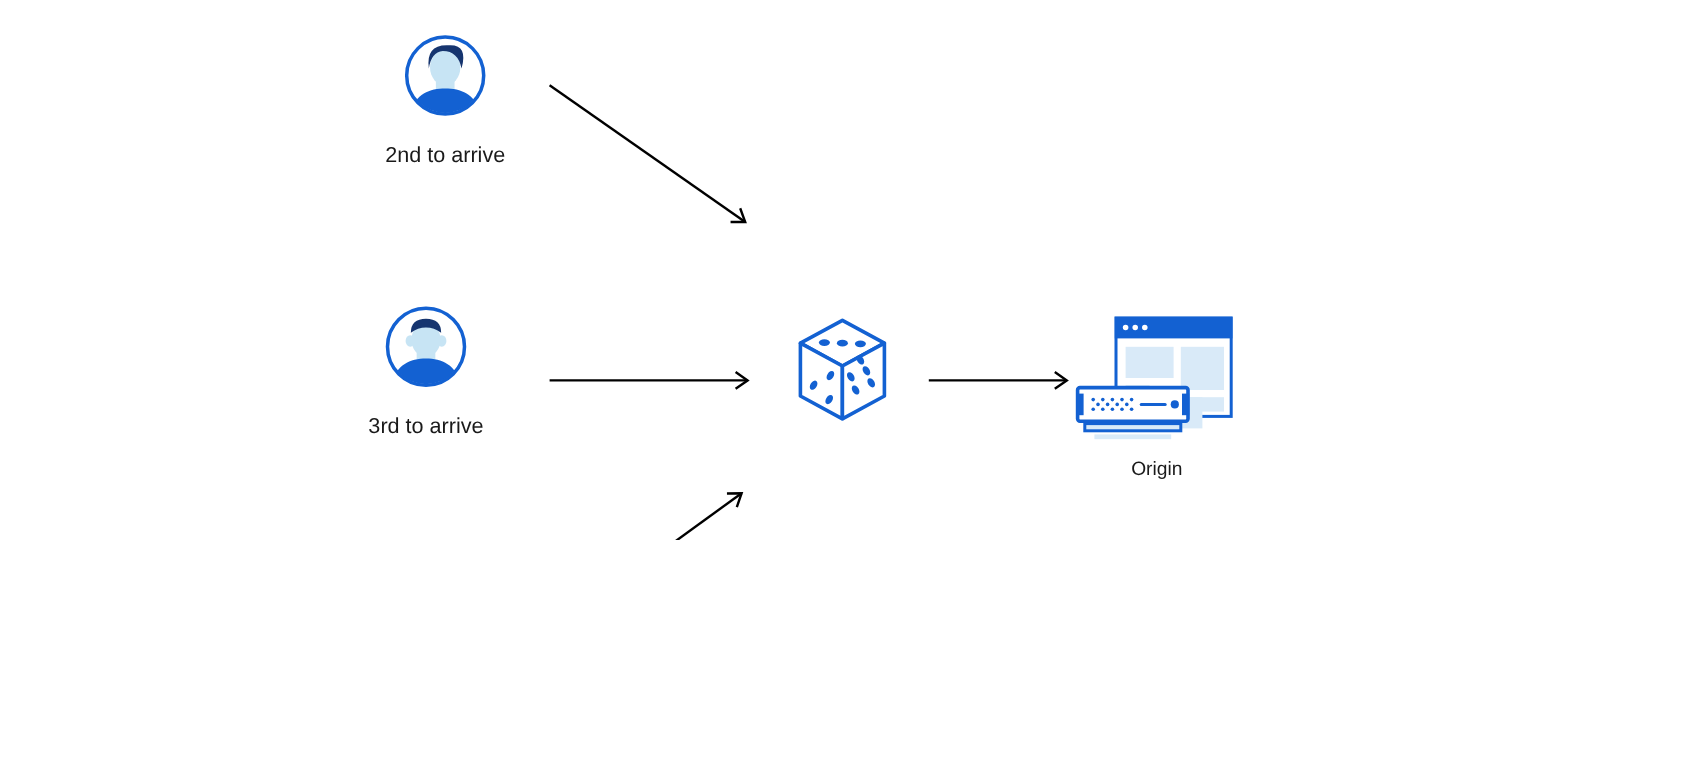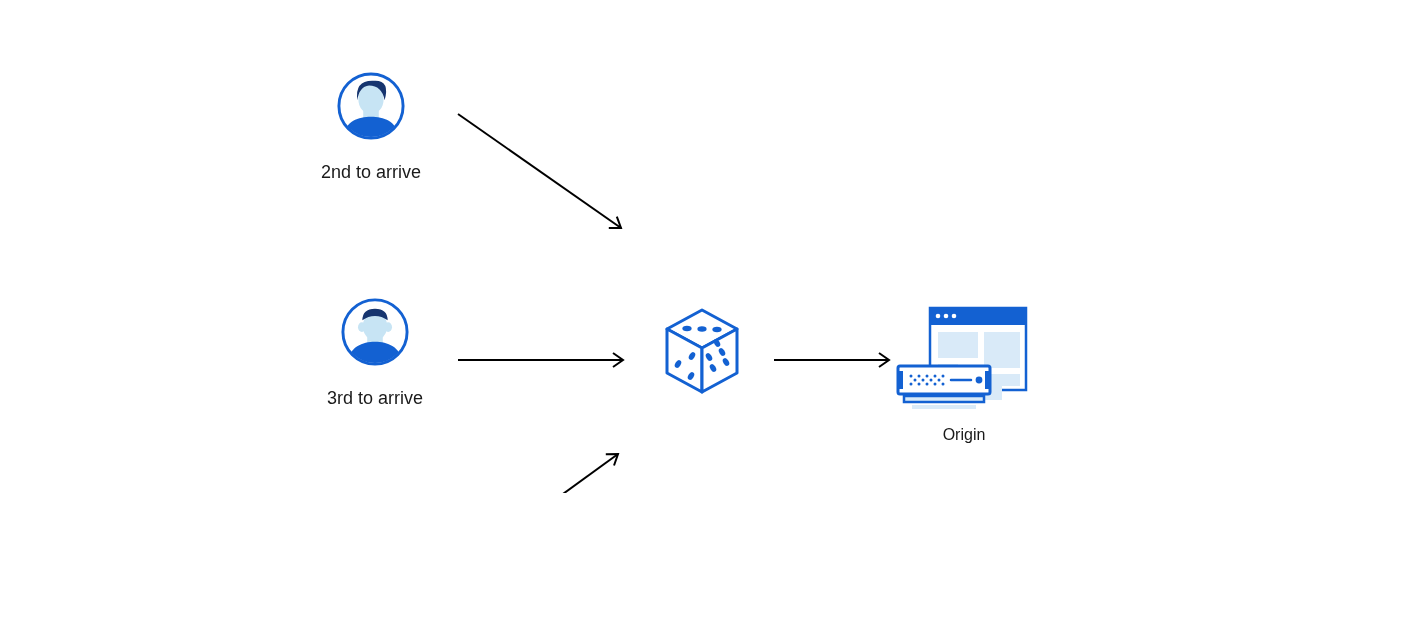--- a/index.html
+++ b/index.html
@@ -12,21 +12,20 @@
     --bg:#ffffff;
   }
   *{margin:0;padding:0;box-sizing:border-box;}
   html,body{background:var(--bg);}
   body{font-family:"Liberation Sans", sans-serif;}
   .canvas{
     position:relative;
     width:1405px;height:450px;
     background:var(--bg);
     overflow:hidden;
-    margin-top:43px;
   }
   .arrows{position:absolute;left:0;top:0;width:1405px;height:633px;}
   .arrow-line{stroke:var(--arrow);stroke-width:2;fill:none;}
   .arrow-head{stroke:var(--arrow);stroke-width:2;fill:none;}
   .node{position:absolute;display:flex;flex-direction:column;align-items:center;}
   .node-label{
     color:var(--text);
     font-size:18px;
     line-height:22px;
     white-space:nowrap;
@@ -72,21 +71,21 @@
         <path class="f-accent" d="M6,72 C8,52 22,47 36,47 C50,47 64,52 66,72 Z"></path>
         <ellipse class="f-face" cx="36" cy="29" rx="13" ry="15.5"></ellipse>
         <path class="f-navy" d="M22,30 Q19,9 39,10 Q56,9 50,30 Q47,15 34,15 Q24,16 22,30 Z"></path>
       </g>
       <circle class="s-accent" cx="36" cy="36" r="33" stroke-width="3"></circle>
     </svg>
     <div style="height:20px"></div>
     <div class="node-label">2nd to arrive</div>
   </div>
 
-  <div class="node" style="left:300px;top:254px;width:150px;">
+  <div class="node" style="left:280px;top:254px;width:150px;">
     <svg width="70" height="70" viewBox="0 0 72 72">
       <defs>
           <clipPath id="cp2">
             <circle cx="36" cy="36" r="32"></circle>
           </clipPath>
         </defs>
       <circle class="f-white" cx="36" cy="36" r="33"></circle>
       <g clip-path="url(#cp2)">
         <rect class="f-face" x="28" y="34" width="16" height="18"></rect>
         <path class="f-accent" d="M6,72 C8,52 22,46 36,46 C50,46 64,52 66,72 Z"></path>

